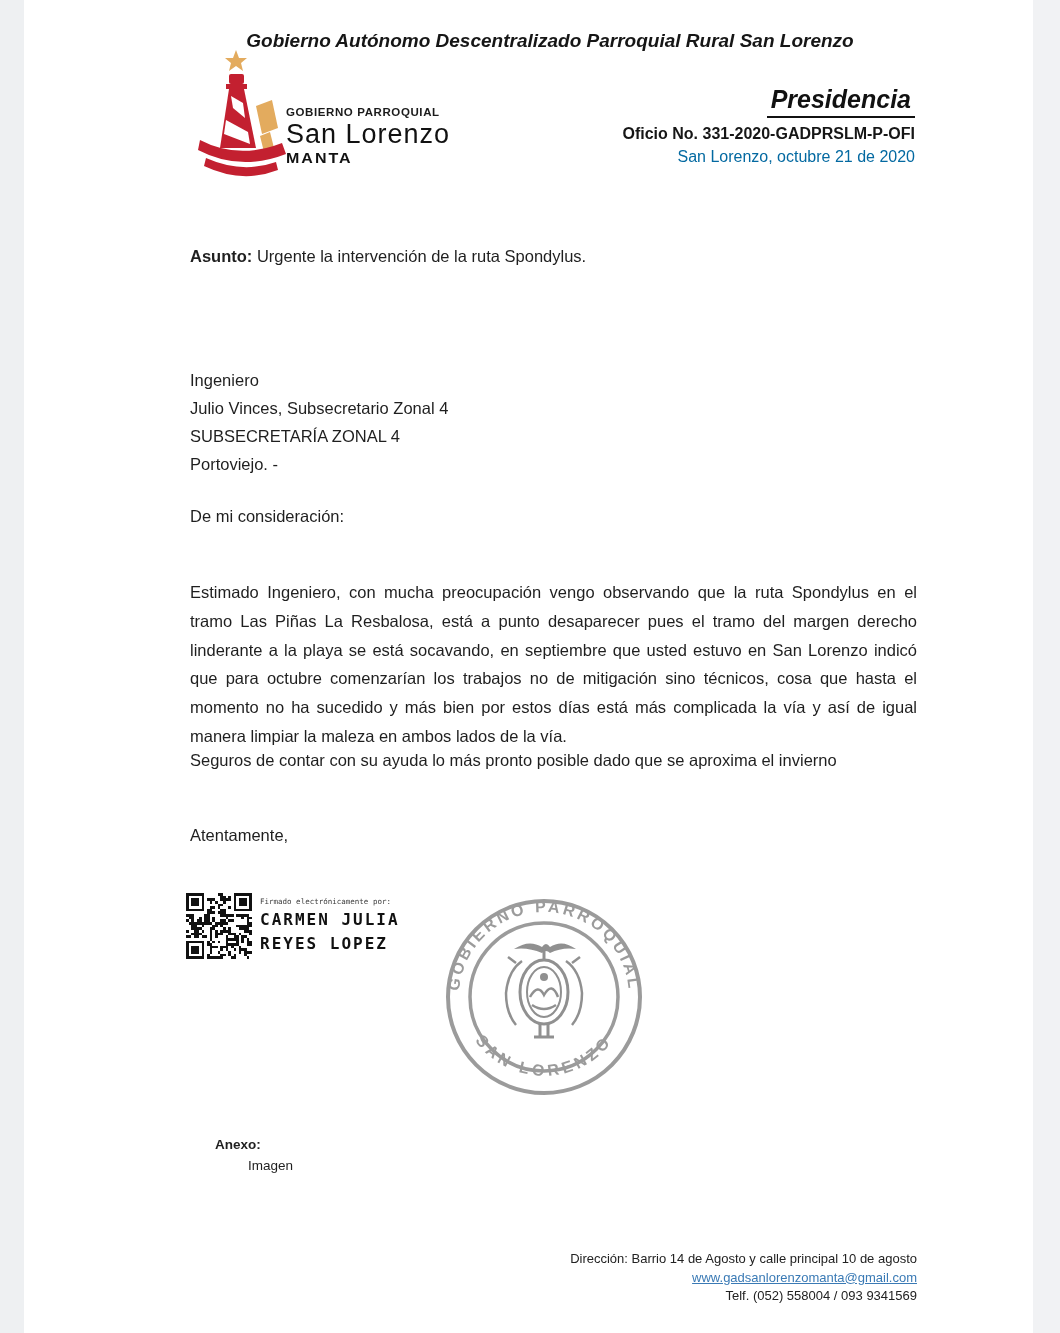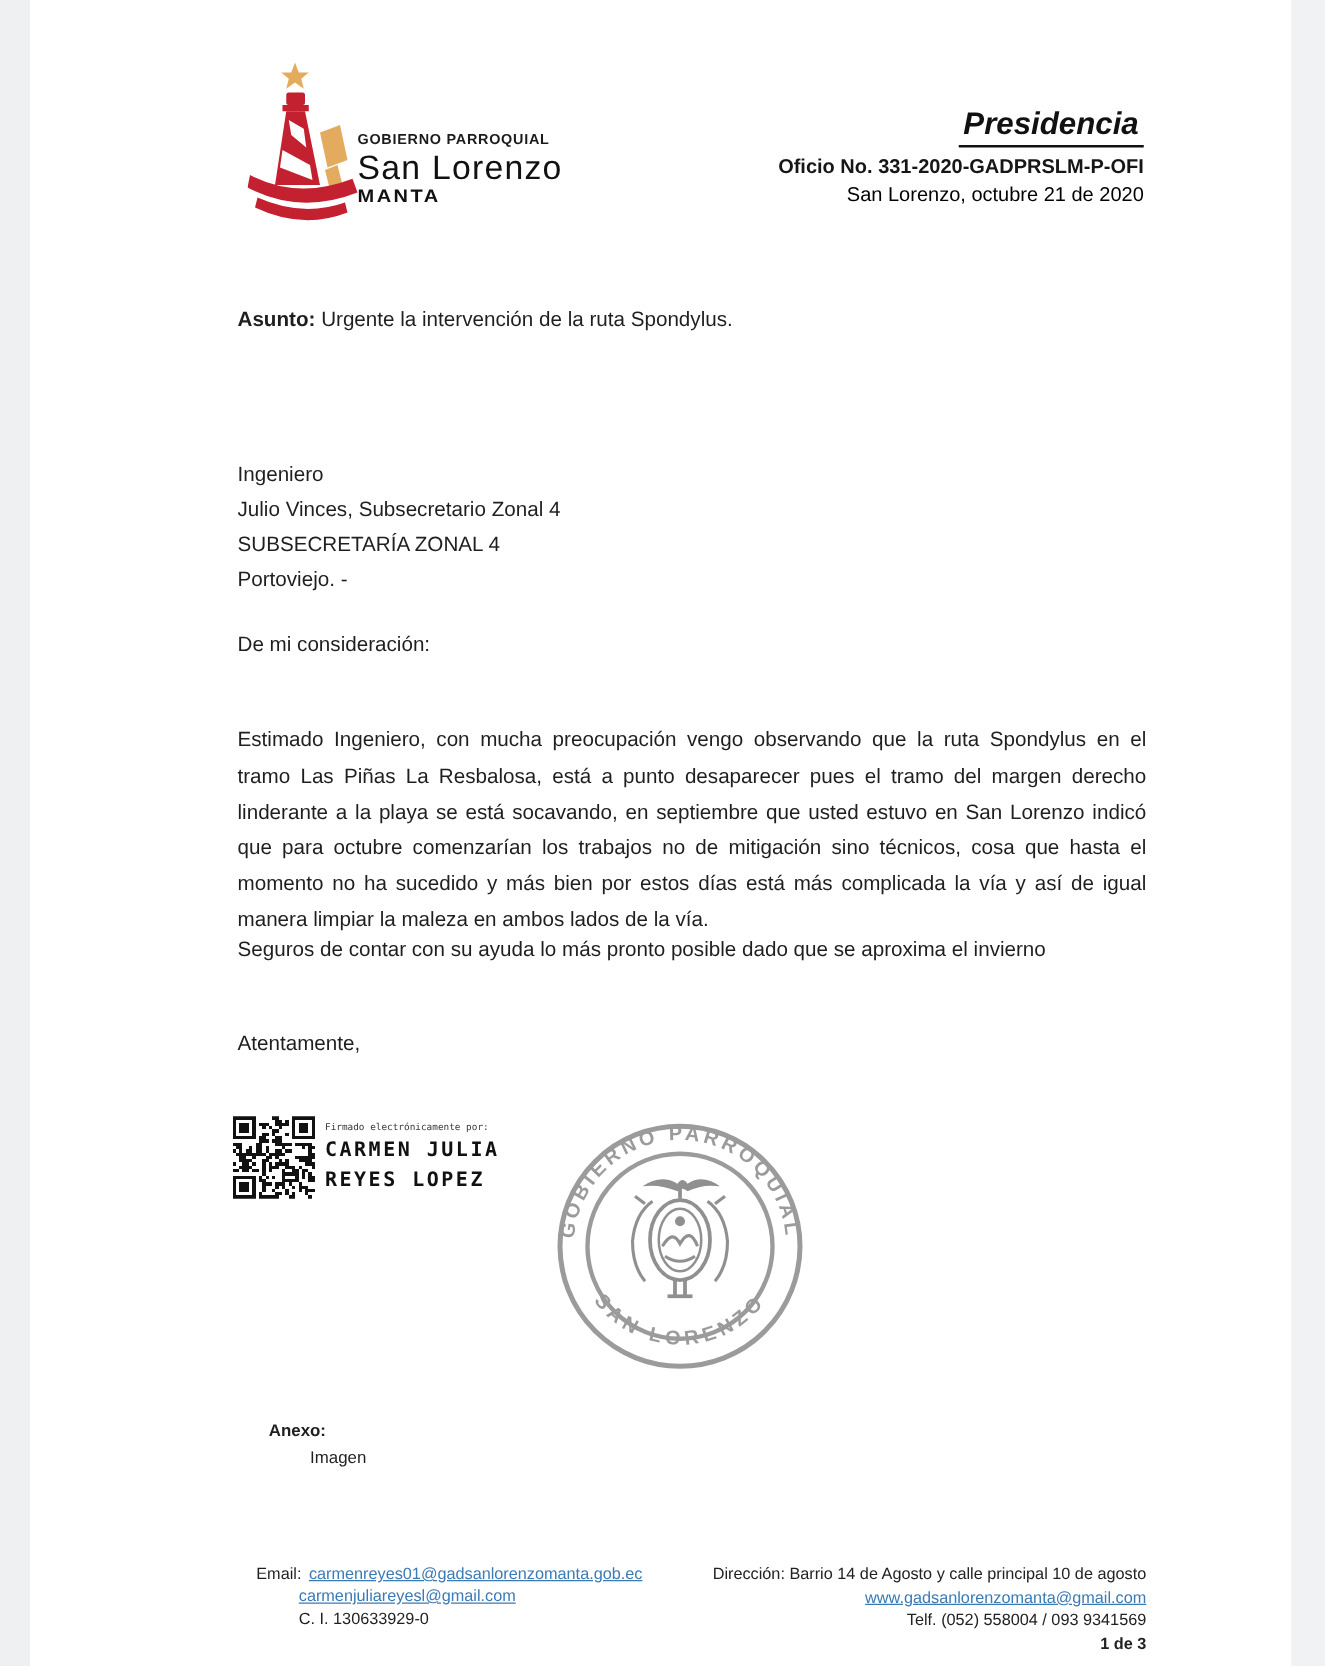--- a/index.html
+++ b/index.html
@@ -25,21 +25,21 @@
   .logo-line1 { font-size:11.5px; font-weight:bold; letter-spacing:0.6px; color:#1b1b1b; }
   .logo-line2 { font-size:27px; color:#111; margin-top:1px; letter-spacing:1px; }
   .logo-line3 { font-size:16px; font-weight:bold; letter-spacing:2px; color:#111; transform:scaleY(0.9); transform-origin:left top; }
 
   .hdr-right { position:absolute; right:145px; top:85px; width:420px; text-align:right; }
   .hdr-dept {
     display:inline-block; font-size:25px; font-weight:bold; font-style:italic;
     border-bottom:2.5px solid #111; padding:0 4px 2px 4px; color:#111;
   }
   .hdr-oficio { font-size:16px; font-weight:bold; margin-top:7px; color:#161616; }
-  .hdr-date { font-size:16px; margin-top:5px; color:#000000; }
+  .hdr-date { font-size:16px; margin-top:5px; color:#0369a1; }
 
   
   .subject { position:absolute; left:190px; top:247px; width:725px; font-size:16.5px; }
   .subject b { font-weight:bold; }
   .recipient { position:absolute; left:190px; top:366px; width:500px; font-size:16.5px; line-height:28px; }
   .salutation { position:absolute; left:190px; top:507px; width:500px; font-size:16.5px; }
   .body-p1 {
     position:absolute; left:190px; top:578px; width:727px; font-size:16.5px;
     line-height:28.8px; text-align:justify;
   }
@@ -74,20 +74,21 @@
   .footer-right { position:absolute; right:143px; top:1250px; width:420px; text-align:right; font-size:13px; line-height:18.5px; color:#222; }
   .pageno { font-weight:bold; }
 </style>
 </head>
 <body>
 
 <div class="page">
   <div class="edge left"></div>
   <div class="edge right"></div>
 
+  <div class="doc-title">Gobierno Autónomo Descentralizado Parroquial Rural San Lorenzo</div>
 
   <div class="logo-wrap">
     <svg class="logo-art" width="90" height="140" viewBox="0 0 90 140">
 
       <polygon points="38,2 41,10 49,10 43,15 45,23 38,18 31,23 33,15 27,10 35,10" fill="#e3ab5e"></polygon>
 
       <polygon points="58,58 74,52 80,80 64,86" fill="#e3ab5e"></polygon>
       <polygon points="62,88 72,84 76,100 66,104" fill="#e3ab5e"></polygon>
 
       <rect x="31" y="26" width="15" height="10" rx="2" fill="#c32030"></rect>
@@ -390,28 +391,19 @@
 
       <path d="M96,127 L96,140 M104,127 L104,140" stroke-width="3"></path>
       <path d="M90,140 L110,140" stroke-width="3"></path>
     </g>
   </svg>
 
 
   <div class="annex-label">Anexo:</div>
   <div class="annex-item">Imagen</div>
 
-  <div class="footer-left">
-    <div class="row">
-      <span class="lbl">Email:</span>
-      <a class="link" href="#">carmenreyes01@gadsanlorenzomanta.gob.ec</a>
-    </div>
-    <div class="indent"><a class="link" href="#">carmenjuliareyesl@gmail.com</a></div>
-    <div class="indent">C. I. 130633929-0</div>
-  </div>
 
   <div class="footer-right">
     <div>Dirección: Barrio 14 de Agosto y calle principal 10 de agosto</div>
     <div><a class="link" href="#">www.gadsanlorenzomanta@gmail.com</a></div>
     <div>Telf. (052) 558004 / 093 9341569</div>
-    <div class="pageno">1 de 3</div>
   </div>
 </div>
 
 </body></html>

